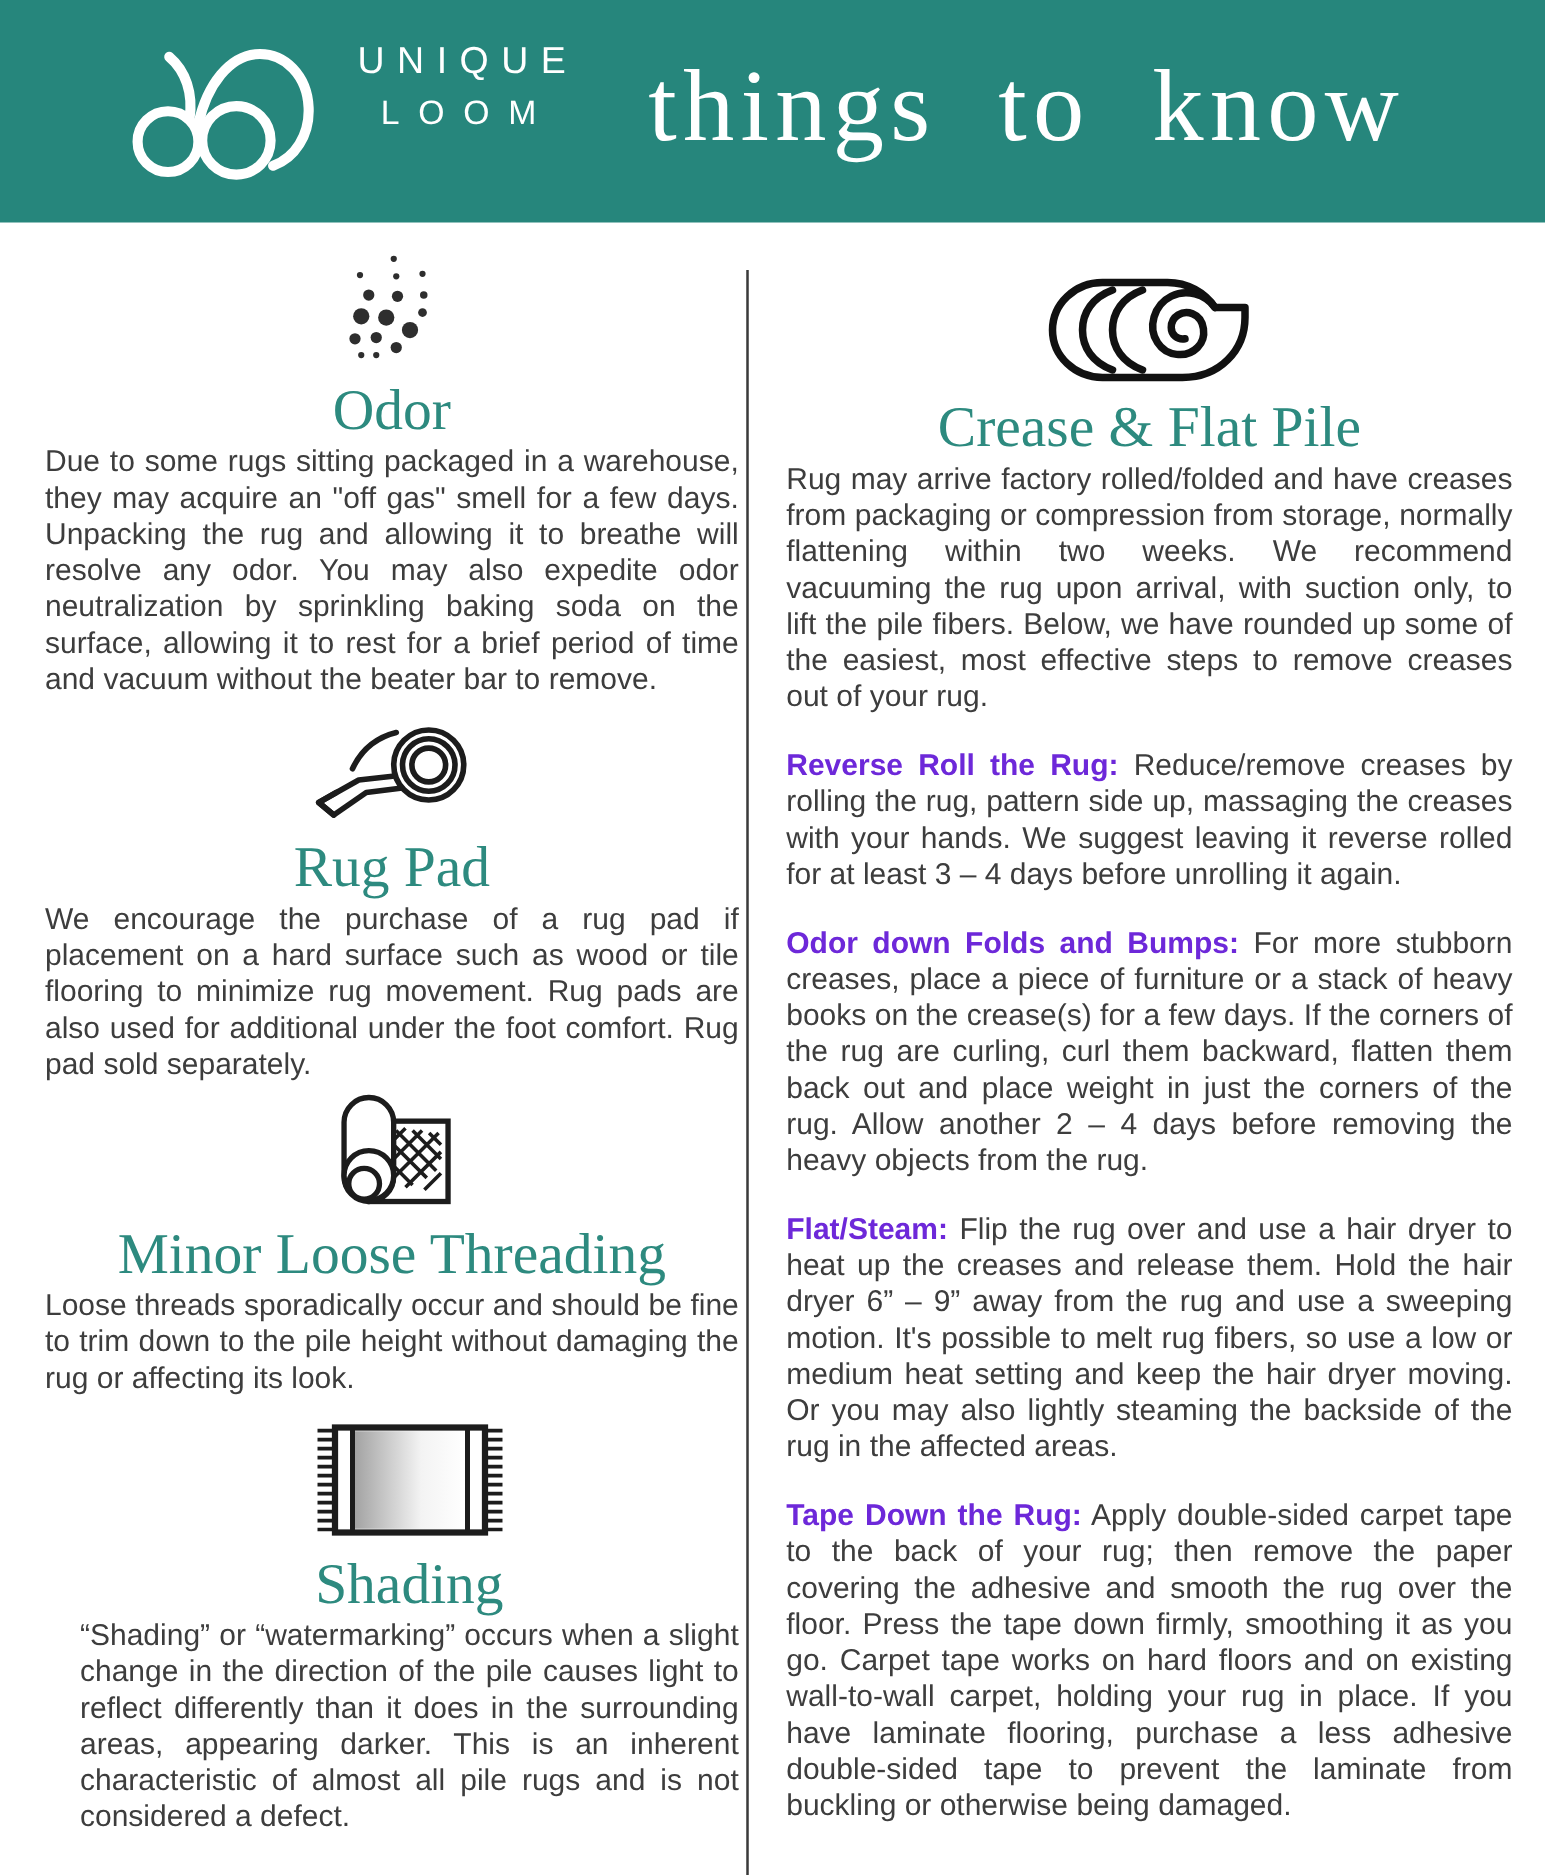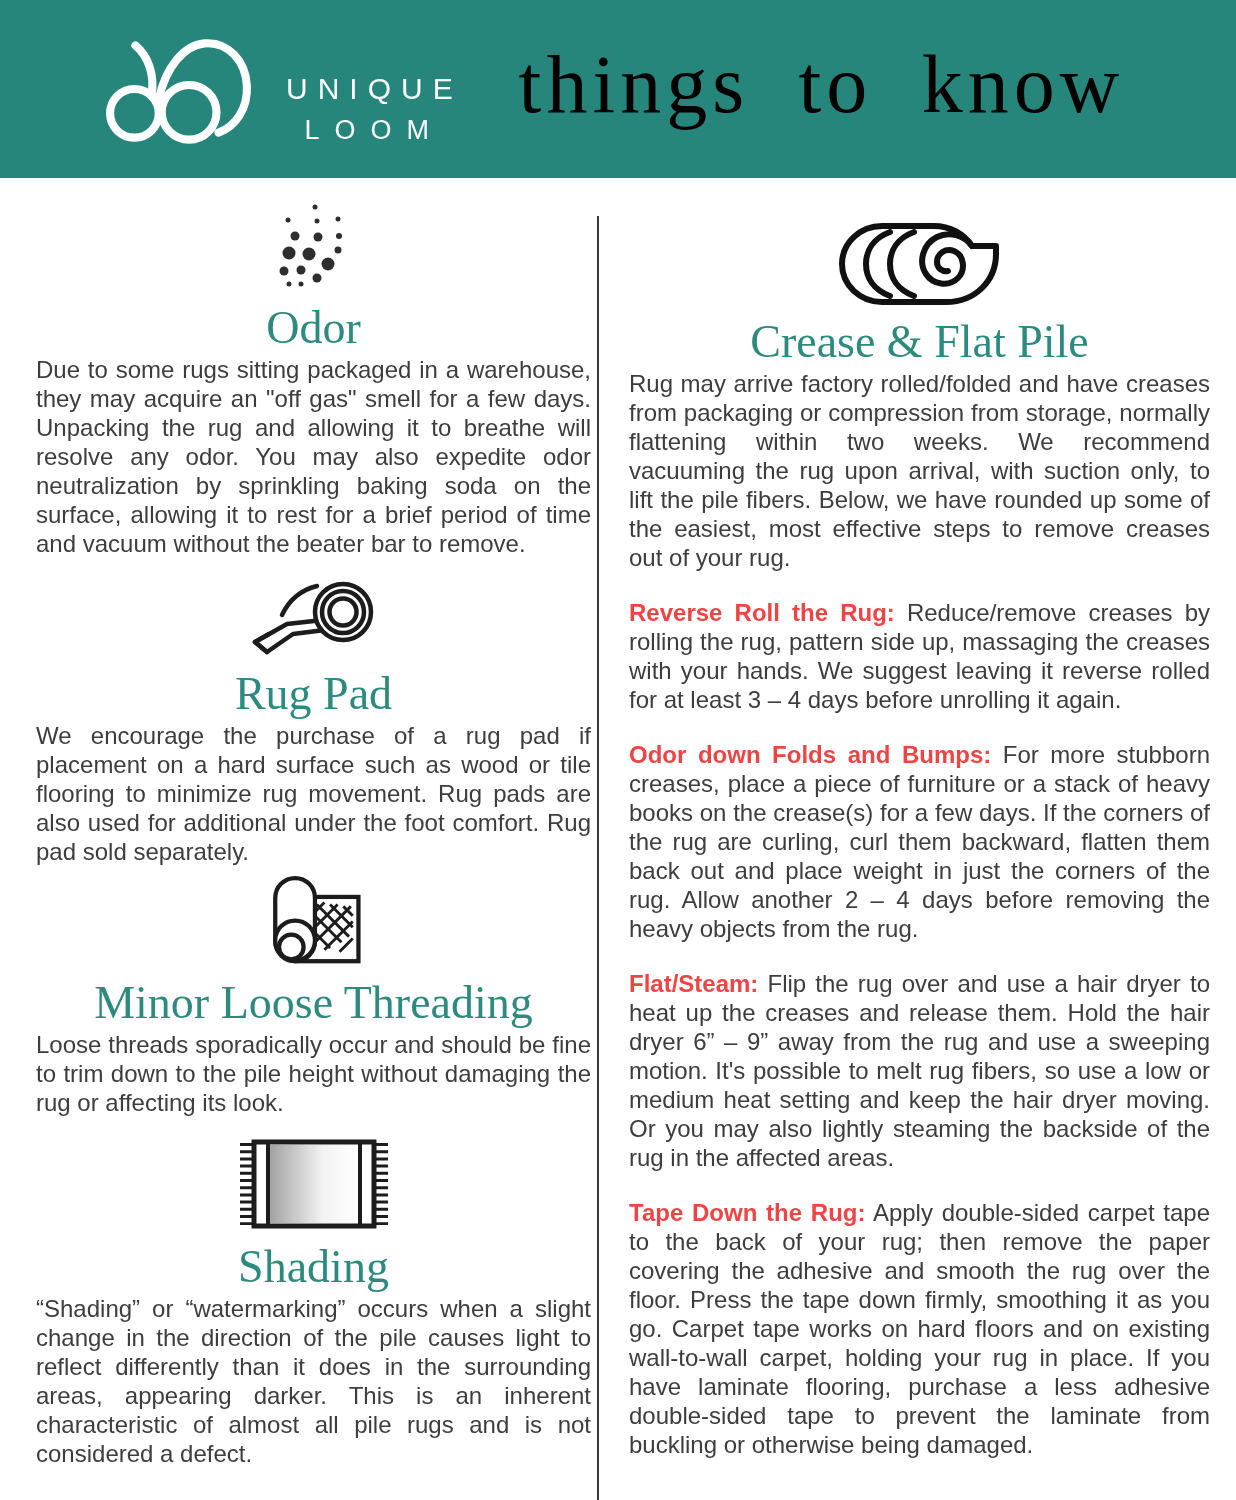--- a/index.html
+++ b/index.html
@@ -5,27 +5,27 @@
   html,body { margin:0; padding:0; background:#e9e9e9; }
   .page {
     width:1236px; height:1500px; margin:0 auto; background:#ffffff;
     font-family:"Liberation Sans", sans-serif; color:#3d3d3d;
     overflow:hidden; position:relative;
   }
   
   .header {
     height:178px; background:#26867c; display:flex; align-items:center;
   }
-  .logo-wrap { display:flex; align-items:flex-end; gap:30px; padding-left:104px; }
+  .logo-wrap { display:flex; align-items:flex-start; gap:30px; padding-left:104px; }
   .logo-svg { display:block; }
   .brand { color:#ffffff; text-align:center; line-height:1.15; }
   .brand-line1 { font-size:30px; letter-spacing:10px; }
   .brand-line2 { font-size:27px; letter-spacing:15px; margin-top:8px; }
   .main-title {
-    flex:1; text-align:center; color:#000000;
+    flex:1; text-align:center; color:#ffffff;
     font-family:"Liberation Serif", serif; font-size:82px;
     letter-spacing:5px; word-spacing:24px; padding-right:56px; margin-top:-8px;
     white-space:nowrap;
   }
   
   .content { display:flex; height:1322px; }
   .col-left  { width:597px; box-sizing:border-box; padding:20px 6px 0 36px; }
   .divider   { width:2px; background:#3a3a3a; margin-top:38px; }
   .col-right { flex:1; box-sizing:border-box; padding:30px 26px 0 30px; }
 
@@ -34,25 +34,25 @@
   .sec-heading {
     font-family:"Liberation Serif", serif; font-weight:normal;
     color:#2d8a7f; font-size:46px; line-height:44px; margin:12px 0 5px;
   }
   .body-text {
     text-align:justify; font-size:24px; line-height:29px; margin:0;
     color:#3d3d3d;
   }
   .sec-threading { margin-top:8px; }
   .sec-rugpad    { margin-top:20px; }
-  .sec-shading   { margin-top:16px; }
+  .sec-shading   { margin-top:16px;margin-left:28px; }
 
   .crease-icon-wrap { margin-top:12px; }
   .tip { text-align:justify; font-size:24px; line-height:29px; margin:26px 0 0 0; }
-  .tip b { color:#ef4444; font-weight:bold; }
+  .tip b { color:#6d28d9; font-weight:bold; }
 </style>
 </head>
 <body>
 
 <div class="page">
 
   <div class="header">
     <div class="logo-wrap">
       <svg class="logo-svg" width="152" height="114" viewBox="0 0 150 112">
         <g fill="none" stroke="#ffffff" stroke-width="8" stroke-linecap="round">

